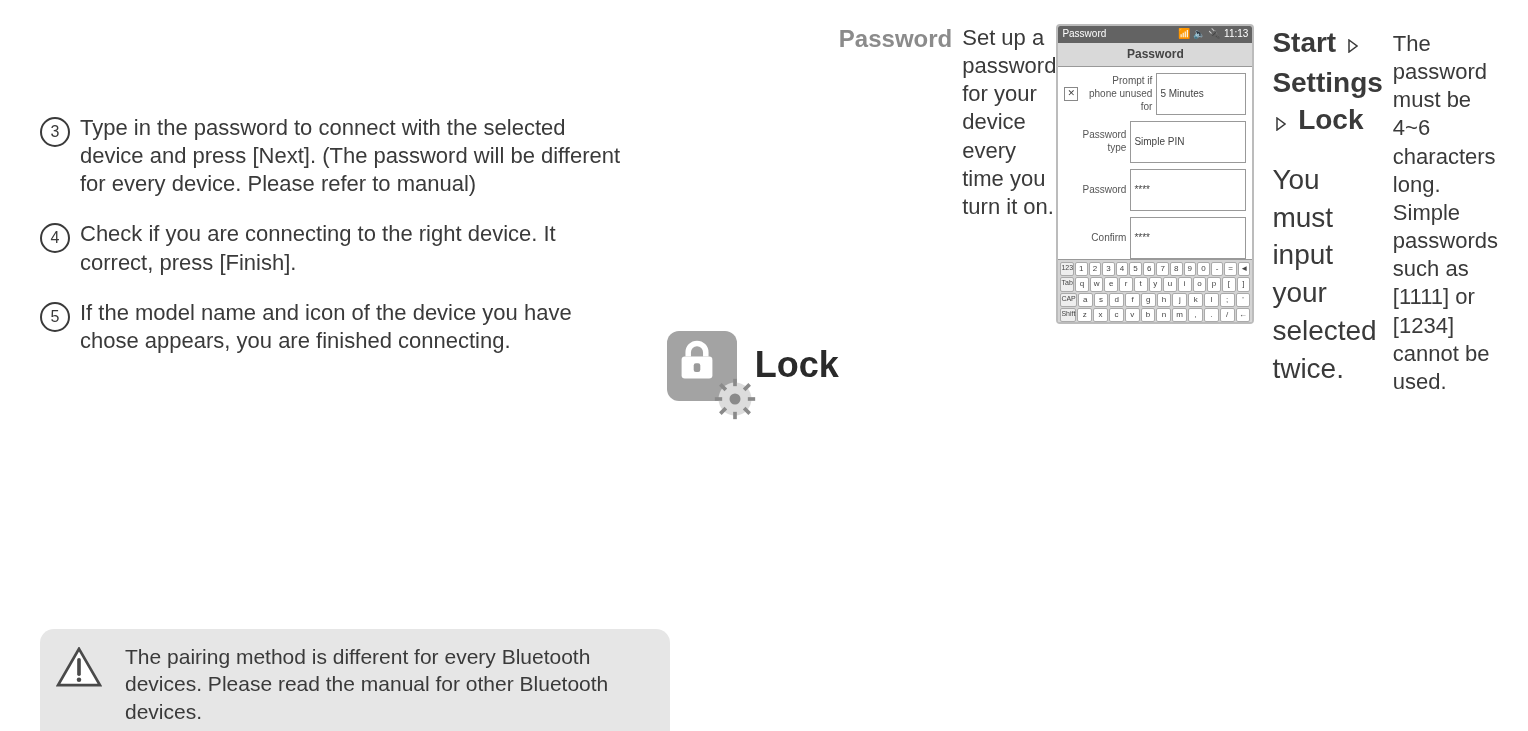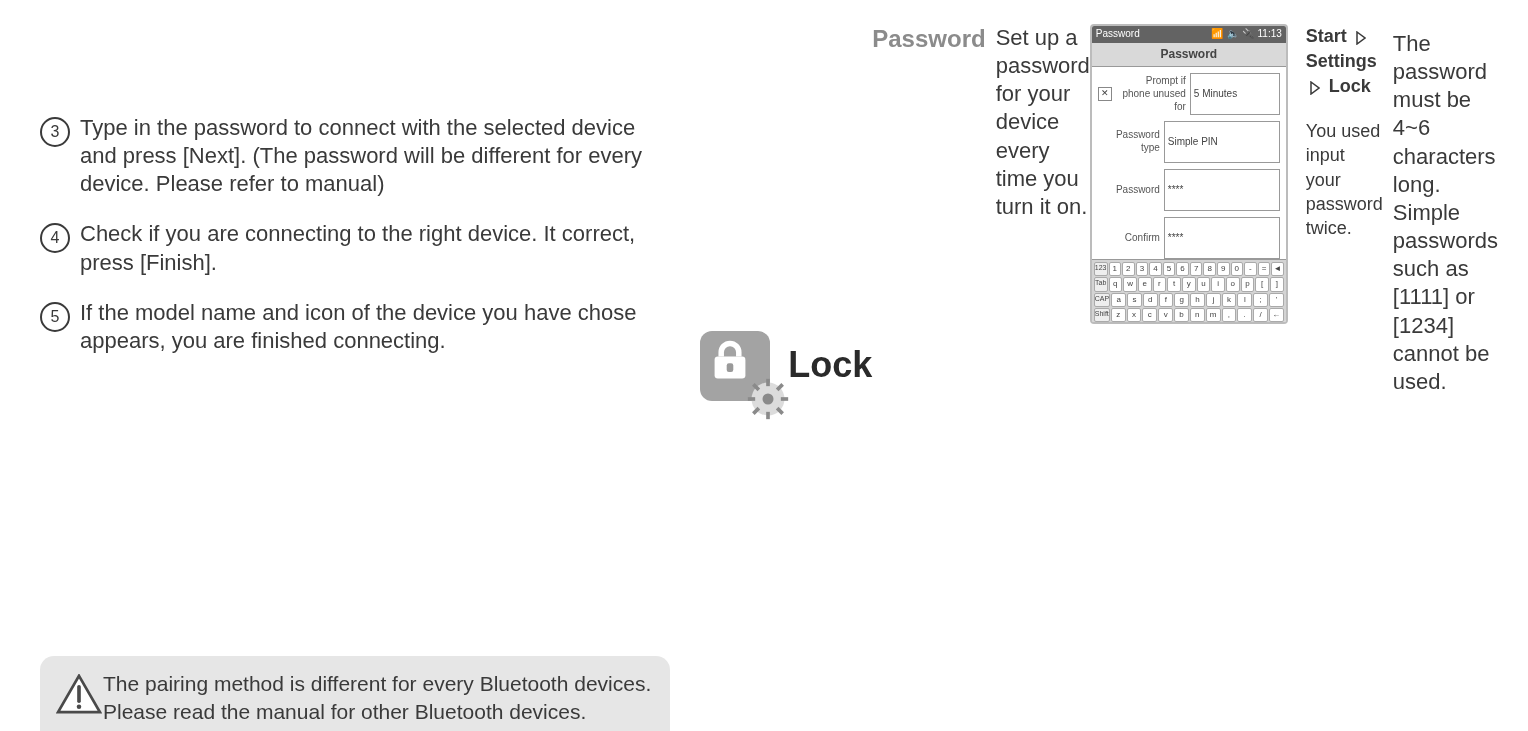--- a/index.html
+++ b/index.html
@@ -5,21 +5,21 @@
   html,body{margin:0;padding:0;background:#fff;color:#3a3a3a;font-family:"Segoe UI",Arial,sans-serif;font-size:22px;line-height:1.28}
   .page{width:1528px;height:731px;position:relative;box-sizing:border-box;padding:24px 30px 0 40px;display:flex;gap:40px}
   .col{flex:1;display:flex;flex-direction:row;box-sizing:border-box}
   .left-col{padding-top:90px}
   .right-col{padding-top:0}
   ol.steps{list-style:none;margin:0;padding:0}
   ol.steps>li{display:flex;gap:10px;margin-bottom:22px}
   .marker{width:26px;height:26px;border:2px solid #3a3a3a;border-radius:50%;display:flex;align-items:center;justify-content:center;flex:0 0 26px;font-size:16px;font-weight:500;margin-top:3px}
   .step-text{flex:1}
   .step-text b{font-weight:400}
-  .notice{position:absolute;left:40px;bottom:0;width:630px;background:#e6e6e6;border-radius:14px 14px 0 0;padding:14px 16px 6px 16px;display:flex;align-items:flex-start;gap:1px;box-sizing:border-box}
+  .notice{position:absolute;left:40px;bottom:0;width:630px;background:#e6e6e6;border-radius:14px 14px 0 0;padding:14px 16px 6px 16px;display:flex;align-items:flex-start;gap:23px;box-sizing:border-box}
   .warn-icon{width:46px;height:40px;flex:0 0 46px;margin-top:4px}
   .warn-icon svg{width:100%;height:100%}
   .notice-text{flex:1;font-size:21px;line-height:1.3;color:#3a3a3a}
   .lock-head{display:flex;align-items:center;gap:18px;margin-bottom:24px}
   .lock-badge{width:70px;height:70px;background:#a3a3a3;border-radius:12px;position:relative}
   .lock-badge svg{position:absolute;top:8px;left:8px;width:44px;height:44px}
   .lock-badge .gear{position:absolute;right:6px;bottom:6px;width:26px;height:26px}
   .lock-title{font-size:36px;font-weight:600;color:#2a2a2a}
   .subhead{color:#8b8b8b;font-weight:700;font-size:24px;margin:0 0 2px 0}
   .body-text{margin:0 0 18px 10px}
@@ -32,21 +32,21 @@
   .phone .lbl{flex:0 0 62px;text-align:right;color:#555}
   .phone .fld{flex:1;border:1px solid #999;height:16px;padding:12px 3px;font-size:10px;background:#fff;display:flex;align-items:center}
   .phone .chk{width:12px;height:12px;border:1px solid #888;display:inline-flex;align-items:center;justify-content:center;font-size:9px;flex:0 0 12px}
   .phone .kb{background:#d4d4d4;border-top:1px solid #999;padding:2px;display:flex;flex-direction:column;gap:1px}
   .phone .kb-row{display:flex;gap:1px}
   .phone .key{flex:1;background:#fff;border:1px solid #aaa;border-radius:2px;font-size:8px;text-align:center;padding:1px 0}
   .phone .key.mod{background:#eee;font-size:7px}
   .phone .bottom{background:#666;display:flex;justify-content:space-between;align-items:center;padding:2px 4px}
   .phone .softkey{width:24px;height:20px;background:#ddd;border:1px solid #888;border-radius:3px;font-size:8px;display:flex;align-items:center;justify-content:center}
   .phone .kbicon{width:22px;height:16px;border:1px solid #888;border-radius:8px;background:#ccc}
-  .instr-text{flex:1;font-size:18px;line-height:1.35}
+  .instr-text{flex:1;font-size:28px;line-height:1.35}
   .instr-text .nav{font-weight:700}
   .tri{display:inline-block;vertical-align:middle;margin:0 4px}
   .tri svg{width:10px;height:14px;vertical-align:middle}
   .bold{font-weight:700}
 </style>
 </head>
 <body>
 
 <div class="page">
 
@@ -226,19 +226,19 @@
           <span class="nav">Start</span>
           <span class="tri"><svg viewBox="0 0 10 14">
                 <polygon points="1,1 9,7 1,13" fill="none" stroke="#3a3a3a" stroke-width="1.5"></polygon>
               </svg></span>
           <span class="nav">Settings</span>
           <span class="tri"><svg viewBox="0 0 10 14">
                 <polygon points="1,1 9,7 1,13" fill="none" stroke="#3a3a3a" stroke-width="1.5"></polygon>
               </svg></span>
           <span class="nav">Lock</span>
         </p>
-        <p style="margin:0 0 20px 0">You used input your password twice.</p>
+        <p style="margin:0 0 20px 0">You must input your selected twice.</p>
       </div>
     </div>
 
     <p class="body-text" style="margin-top:6px">The password must be 4~6 characters long. Simple passwords such as [1111] or [1234] cannot be used.</p>
   </div>
 </div>
 
 </body></html>

